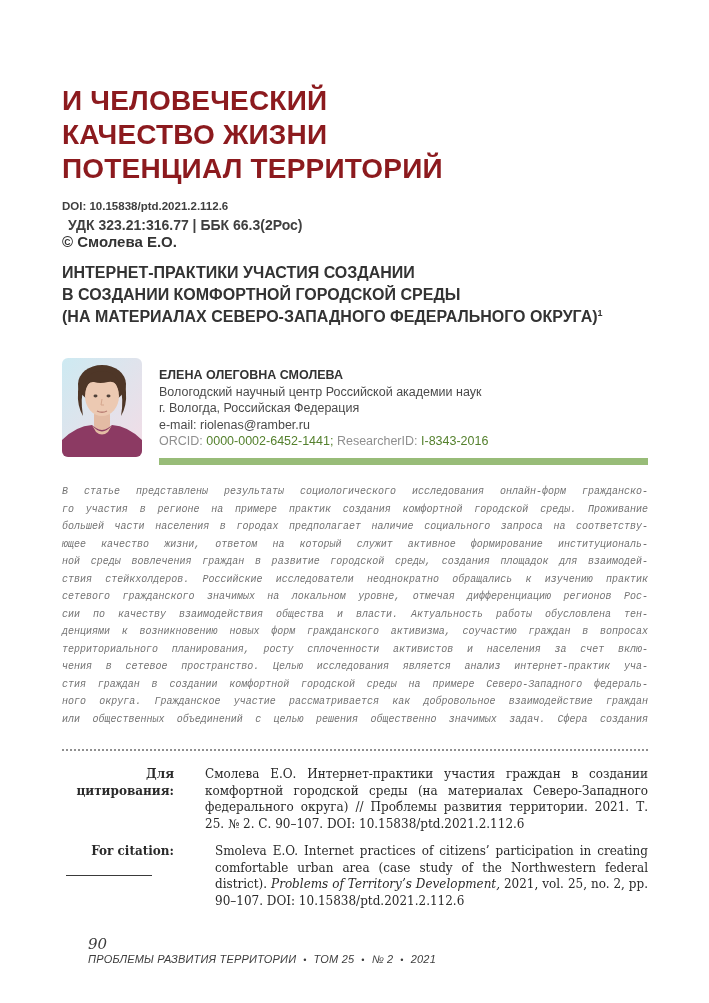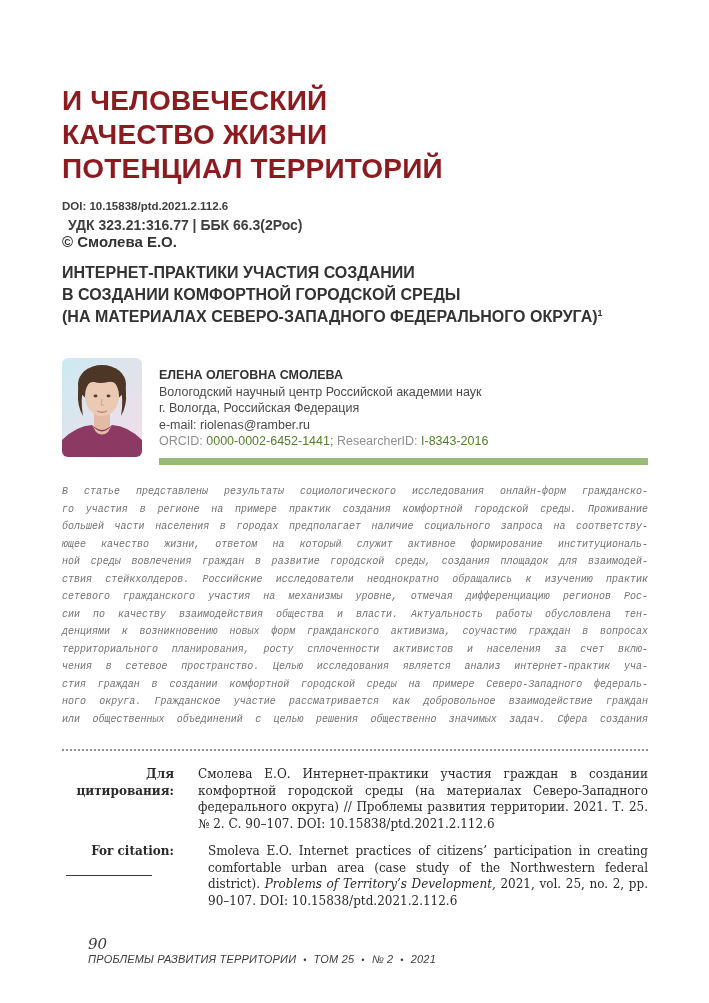--- a/index.html
+++ b/index.html
@@ -56,21 +56,21 @@
   .dotted-divider { position: absolute; top: 749px; left: 0; width: 100%; border-top: 2px dotted #909090; }
 
   
   .citations {
     position: absolute; top: 766px; left: 0; width: 100%;
     font-family: "DejaVu Serif", serif; font-size: 12px; line-height: 16.5px; color: #2a2a2a;
   }
   .cite-row { display: flex; }
   .cite-row + .cite-row { margin-top: 11px; gap: 10px; }
   .cite-label { width: 112px; flex-shrink: 0; text-align: right; font-weight: bold; }
-  .cite-text { flex: 1; margin-left: 24px; text-align: justify; }
+  .cite-text { flex: 1; margin-left: 31px; text-align: justify; }
 
   
   .footnote-rule { position: absolute; top: 875px; left: 4px; width: 86px; border-top: 1.5px solid #3a3a3a; }
   .footnote {
     position: absolute; top: 882px; left: 0; width: 100%;
     font-family: "DejaVu Serif", serif; font-size: 12.5px; line-height: 16.5px;
     color: #2a2a2a; text-align: justify; text-indent: 14px;
   }
   .footnote sup { font-size: 8.5px; vertical-align: super; line-height: 0; margin-right: 5px; }
 
@@ -155,21 +155,21 @@
       </div>
     </div>
 
     <div class="abstract">
       <div class="abs-line">В статье представлены результаты социологического исследования онлайн-форм гражданско-</div>
       <div class="abs-line">го участия в регионе на примере практик создания комфортной городской среды. Проживание</div>
       <div class="abs-line">большей части населения в городах предполагает наличие социального запроса на соответству-</div>
       <div class="abs-line">ющее качество жизни, ответом на который служит активное формирование институциональ-</div>
       <div class="abs-line">ной среды вовлечения граждан в развитие городской среды, создания площадок для взаимодей-</div>
       <div class="abs-line">ствия стейкхолдеров. Российские исследователи неоднократно обращались к изучению практик</div>
-      <div class="abs-line">сетевого гражданского участия на механизмы уровне, отмечая дифференциацию регионов Рос-</div>
+      <div class="abs-line">сетевого гражданского значимых на локальном уровне, отмечая дифференциацию регионов Рос-</div>
       <div class="abs-line">сии по качеству взаимодействия общества и власти. Актуальность работы обусловлена тен-</div>
       <div class="abs-line">денциями к возникновению новых форм гражданского активизма, соучастию граждан в вопросах</div>
       <div class="abs-line">территориального планирования, росту сплоченности активистов и населения за счет вклю-</div>
       <div class="abs-line">чения в сетевое пространство. Целью исследования является анализ интернет-практик уча-</div>
       <div class="abs-line">стия граждан в создании комфортной городской среды на примере Северо-Западного федераль-</div>
       <div class="abs-line">ного округа. Гражданское участие рассматривается как добровольное взаимодействие граждан</div>
       <div class="abs-line">или общественных объединений с целью решения общественно значимых задач. Сфера создания</div>
     </div>
 
     <div class="dotted-divider"></div>

